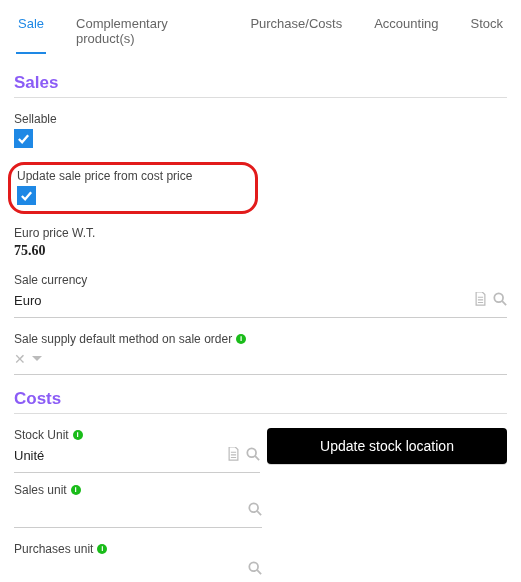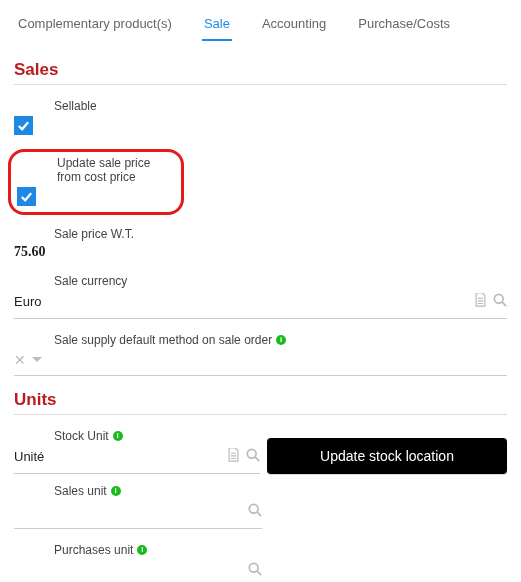--- a/index.html
+++ b/index.html
@@ -25,34 +25,33 @@
     cursor: pointer;
   }
   .tab.active {
     color: #1e88e5;
     border-bottom: 2px solid #1e88e5;
   }
   .content { padding: 12px 14px 4px 14px; }
   h2.section {
     font-size: 17px;
     font-weight: 600;
-    color: #b91c1c;
+    color: #8b5cf6;
     margin: 6px 0 14px 0;
     border-bottom: 1px solid #ddd;
     padding-bottom: 4px;
   }
   .field { margin-bottom: 14px; }
   .field-label {
     font-size: 12px;
     color: #444;
     margin-bottom: 3px;
     display: flex;
     align-items: center;
     gap: 4px;
-    margin-left: 40px;
   }
   .info-badge {
     width: 10px; height: 10px;
     border-radius: 50%;
     background: #1abc1a;
     color: #fff;
     font-size: 8px;
     font-weight: bold;
     display: inline-flex;
     align-items: center;
@@ -91,26 +90,25 @@
   }
   .trail svg { fill: #bbb; }
   .trail .magn svg { fill: none; stroke: #bbb; stroke-width: 2; }
   .trail .clear { color:#bbb; font-size:14px; line-height:1; }
   .trail .chev svg { fill:#bbb; }
   .highlight-ring {
     border: 3px solid #e21b1b;
     border-radius: 16px;
     padding: 4px 8px 6px 6px;
     margin: 0 0 12px -6px;
-    width: 176px;
+    width: 250px;
   }
   .row-unit {
     display: flex;
     gap: 7px;
-    align-items: flex-end;
   }
   .row-unit .left { width: 248px; }
   .row-unit .right { flex: 1; }
   .btn-primary {
     background: #000000;
     color: #fff;
     border: none;
     border-radius: 4px;
     font-size: 14px;
     font-weight: 500;
@@ -119,24 +117,25 @@
     text-align: center;
     cursor: pointer;
     box-shadow: 0 1px 0 rgba(0,0,0,.15);
   }
   .narrow .input-line, .narrow { width: 248px; text-align: right; }
 </style>
 </head>
 <body>
 
 <div class="tabs">
+  <div class="tab active">Sale</div>
   <div class="tab">Complementary product(s)</div>
-  <div class="tab active">Sale</div>
+  <div class="tab">Purchase/Costs</div>
   <div class="tab">Accounting</div>
-  <div class="tab">Purchase/Costs</div>
+  <div class="tab">Stock</div>
 </div>
 
 <div class="content">
 
   <h2 class="section">Sales</h2>
 
   <div class="field">
     <div class="field-label">Sellable</div>
     <div class="checkbox">
       <svg width="13" height="12" viewBox="0 0 14 12">
@@ -150,21 +149,21 @@
       <div class="field-label">Update sale price from cost price</div>
       <div class="checkbox">
         <svg width="13" height="12" viewBox="0 0 14 12">
             <polyline points="2,6 5.5,9.5 12,2" fill="none" stroke-width="2.5"></polyline>
           </svg>
       </div>
     </div>
   </div>
 
   <div class="field">
-    <div class="field-label">Sale price W.T.</div>
+    <div class="field-label">Euro price W.T.</div>
     <div class="value-strong">75.60</div>
   </div>
 
   <div class="field">
     <div class="field-label">Sale currency</div>
     <div class="input-line">
       <span class="val">Euro</span>
       <span class="trail">
         <span>
           <svg width="13" height="14" viewBox="0 0 14 16">
@@ -191,21 +190,21 @@
         <span class="clear">✕</span>
         <span class="chev">
           <svg width="10" height="8" viewBox="0 0 10 8">
               <path d="M0 1 L5 6 L10 1z"></path>
             </svg>
         </span>
       </span>
     </div>
   </div>
 
-  <h2 class="section">Units</h2>
+  <h2 class="section">Costs</h2>
 
   <div class="row-unit">
     <div class="left">
       <div class="field" style="margin-bottom:10px">
         <div class="field-label">
           <span>Stock Unit</span>
           <span class="info-badge">i</span>
         </div>
         <div class="input-line">
           <span class="val">Unité</span>

